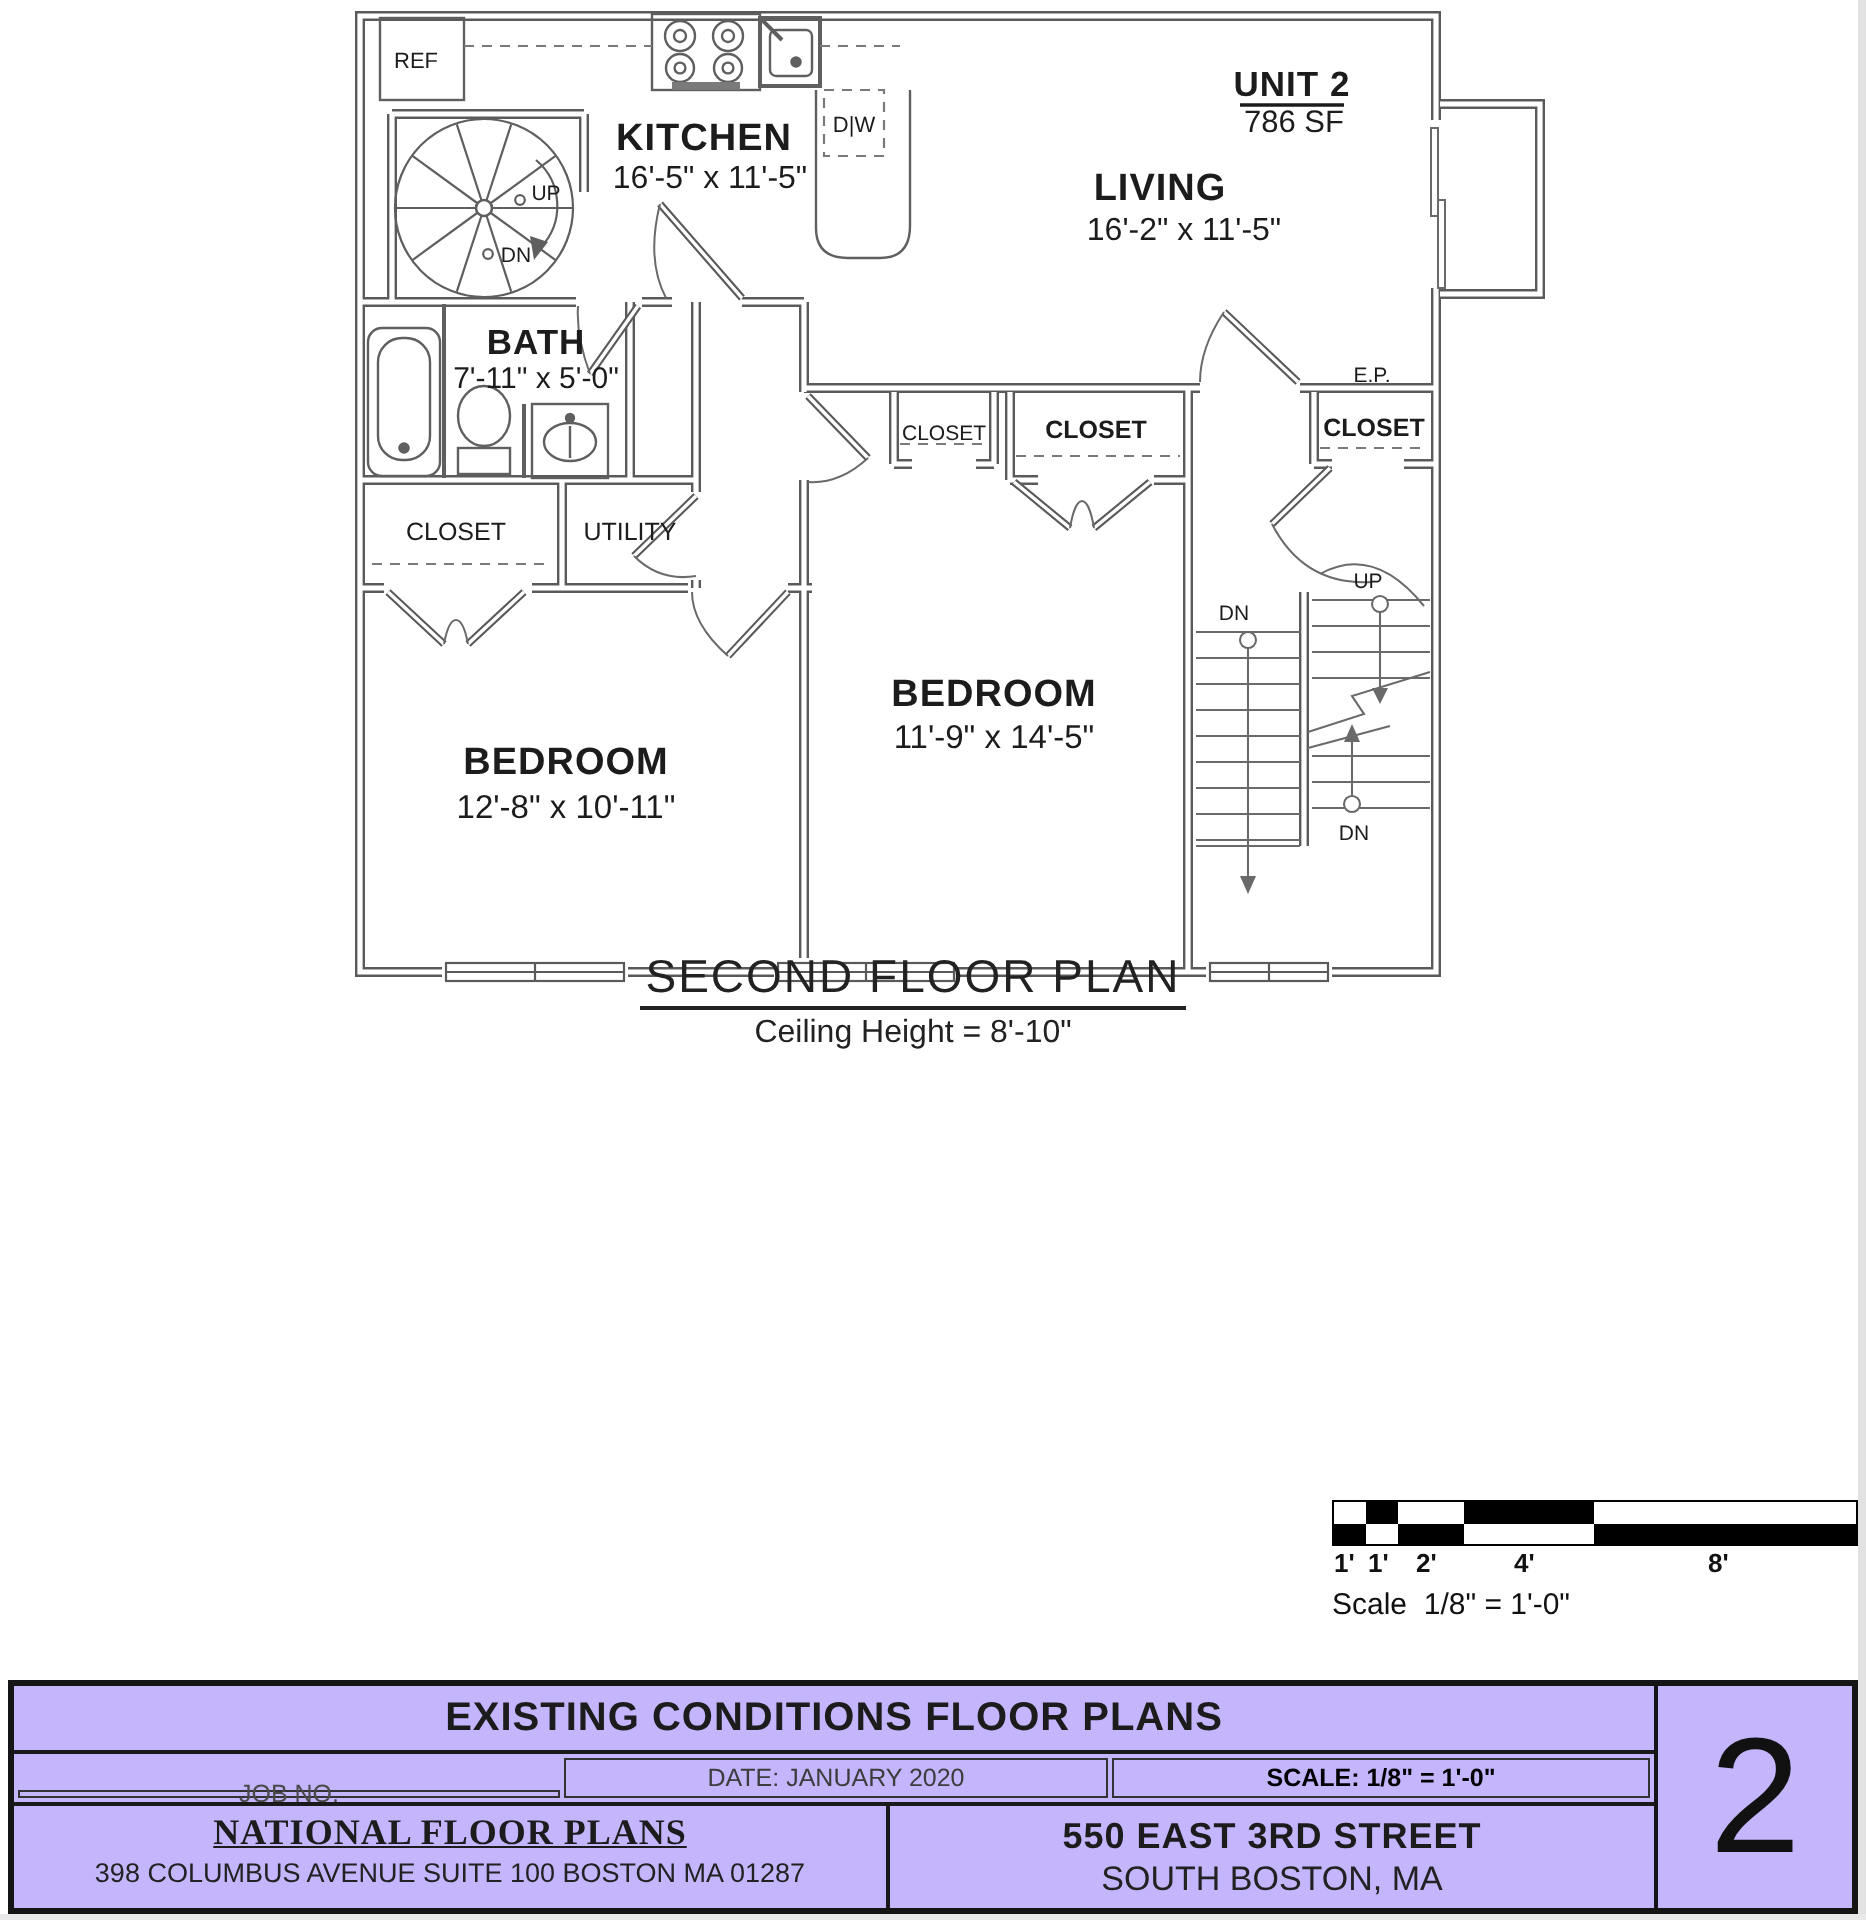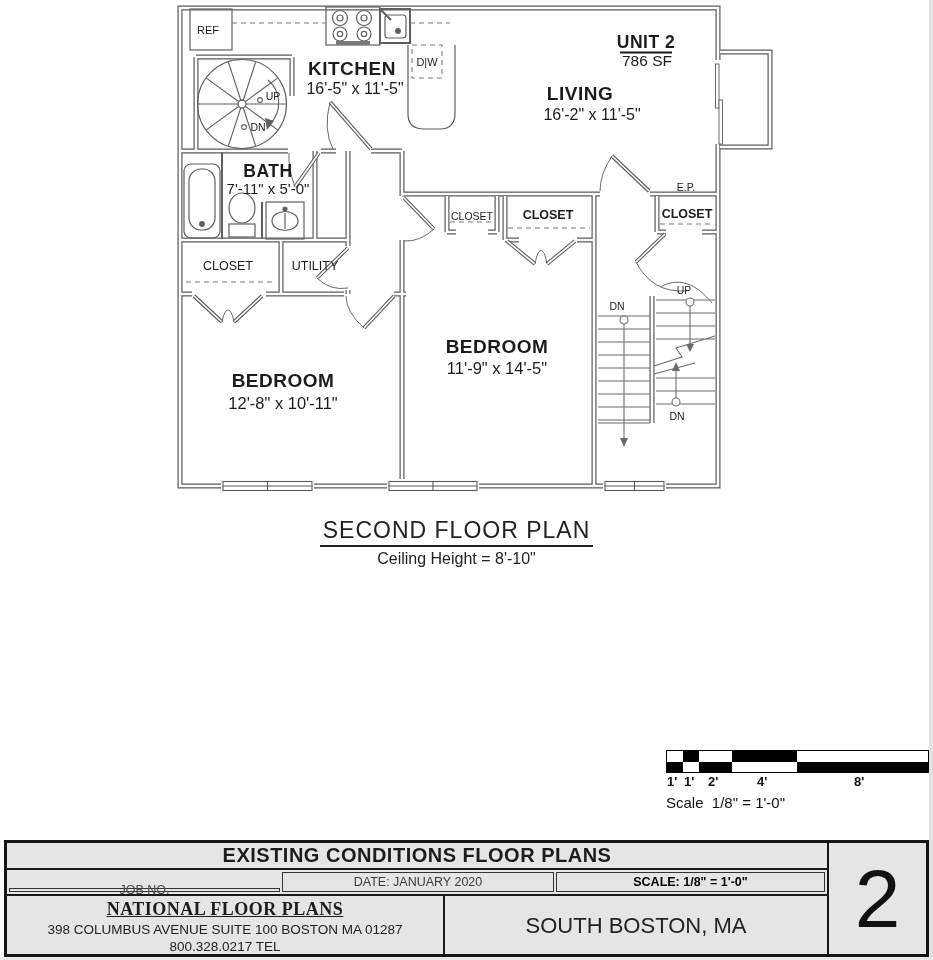--- a/index.html
+++ b/index.html
@@ -6,56 +6,56 @@
   #page{position:relative;width:933px;height:960px;background:#fff;overflow:hidden;
         font-family:"Liberation Sans",sans-serif;color:#1c1c1c;}
   
   #edge-r{position:absolute;right:0;top:0;width:4px;height:100%;background:#e2e2e2;}
   #edge-b{position:absolute;left:0;bottom:0;width:100%;height:3px;background:#e9e9e9;}
 
   svg text{fill:#1c1c1c;}
   .rlabel{font-weight:700;letter-spacing:.5px;}
 
   
-  #caption{position:absolute;top:517px;left:0;width:913px;text-align:center;}
+  #caption{position:absolute;top:475px;left:0;width:913px;text-align:center;}
   #caption .t{display:inline-block;font-size:23px;letter-spacing:1px;color:#222;
               border-bottom:2px solid #222;padding:0 3px 1px;}
   #caption .s{font-size:16px;color:#222;margin-top:3px;}
 
   
   #scalebar{position:absolute;left:664px;top:748px;width:268px;height:70px;}
   #sb-bar{position:absolute;left:2px;top:2px;width:261px;height:21px;border:1px solid #000;
           display:flex;flex-direction:column;}
   .sb-row{display:flex;flex:1;}
   .sb-seg{height:100%;}
   .b{background:#000;} .w{background:#fff;}
   .sb-lab{position:absolute;top:26px;font-size:13px;font-weight:700;color:#111;}
   #sb-text{position:absolute;left:2px;top:46px;font-size:15px;color:#111;white-space:pre;}
 
   
   #tblock{position:absolute;left:4px;top:840px;width:925px;height:117px;
-          border:3px solid #151515;box-sizing:border-box;display:flex;background:#e5e5e5;}
+          border:3px solid #151515;box-sizing:border-box;display:flex;background:#c4b5fd;}
   #tb-left{flex:1;display:flex;flex-direction:column;min-width:0;}
   #tb-title{height:32px;border-bottom:2px solid #1a1a1a;display:flex;align-items:center;justify-content:center;
             font-size:20px;font-weight:700;letter-spacing:.5px;}
   #tb-fields{height:26px;display:flex;align-items:stretch;gap:0;padding:2px 1px;box-sizing:border-box;
              border-bottom:2px solid #1a1a1a;}
   .tb-field{border:1.4px solid #333;margin:0 1px;display:flex;align-items:center;justify-content:center;
             font-size:12.5px;box-sizing:border-box;}
   #tb-job{width:271px;color:#4a4a4a;margin-top:16px;}
   #tb-date{width:272px;color:#3c3c3c;}
   #tb-scale{flex:1;color:#000;font-weight:700;}
   #tb-bottom{flex:1;display:flex;}
   #tb-firm{width:438px;border-right:2px solid #1a1a1a;text-align:center;padding-top:3px;box-sizing:border-box;}
   #tb-firm .fname{font-family:"Liberation Serif",serif;font-weight:700;font-size:18px;text-decoration:underline;letter-spacing:.5px;}
   #tb-firm .faddr{font-size:13.5px;margin-top:2px;color:#222;}
   #tb-firm .fphone{font-size:13.5px;margin-top:2px;color:#222;}
   #tb-proj{flex:1;text-align:center;display:flex;flex-direction:column;justify-content:center;}
   #tb-proj .street{font-size:18px;font-weight:700;letter-spacing:.5px;}
-  #tb-proj .city{font-size:22px;margin-top:1px;color:#222;}
+  #tb-proj .city{font-size:17px;margin-top:1px;color:#222;}
   #tb-sheet{width:97px;border-left:2px solid #151515;display:flex;align-items:center;justify-content:center;}
   #tb-sheet .num{font-size:82px;line-height:1;color:#111;}
 </style>
 </head>
 <body>
 
 <div id="page">
 
   <svg width="933" height="500" viewBox="0 0 933 500" style="position:absolute;left:0;top:0;">
 
@@ -252,23 +252,23 @@
       <div id="tb-title">EXISTING CONDITIONS FLOOR PLANS</div>
       <div id="tb-fields">
         <div class="tb-field" id="tb-job">JOB NO.</div>
         <div class="tb-field" id="tb-date">DATE: JANUARY 2020</div>
         <div class="tb-field" id="tb-scale">SCALE: 1/8" = 1'-0"</div>
       </div>
       <div id="tb-bottom">
         <div id="tb-firm">
           <div class="fname">NATIONAL FLOOR PLANS</div>
           <div class="faddr">398 COLUMBUS AVENUE SUITE 100 BOSTON MA 01287</div>
-          <div class="fphone">800.328.0217 TEL</div>
         </div>
         <div id="tb-proj">
+          <div class="street">550 EAST 3RD STREET</div>
           <div class="city">SOUTH BOSTON, MA</div>
         </div>
       </div>
     </div>
     <div id="tb-sheet">
       <div class="num">2</div>
     </div>
   </div>
 
   <div id="edge-r"></div>

